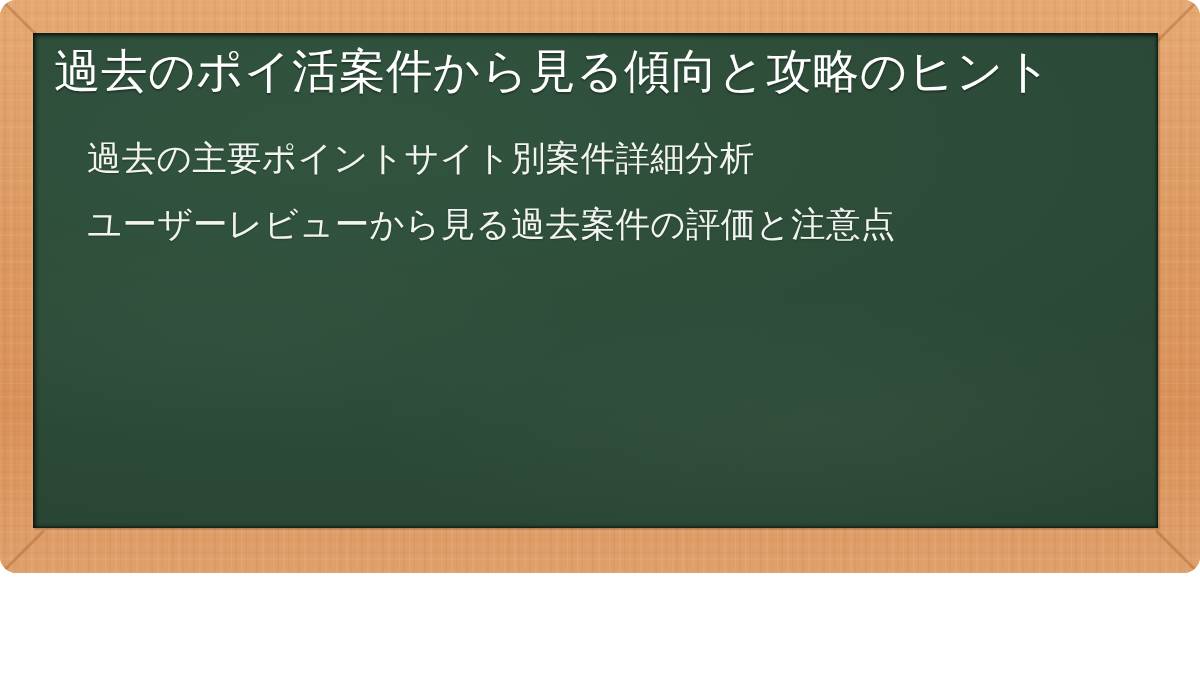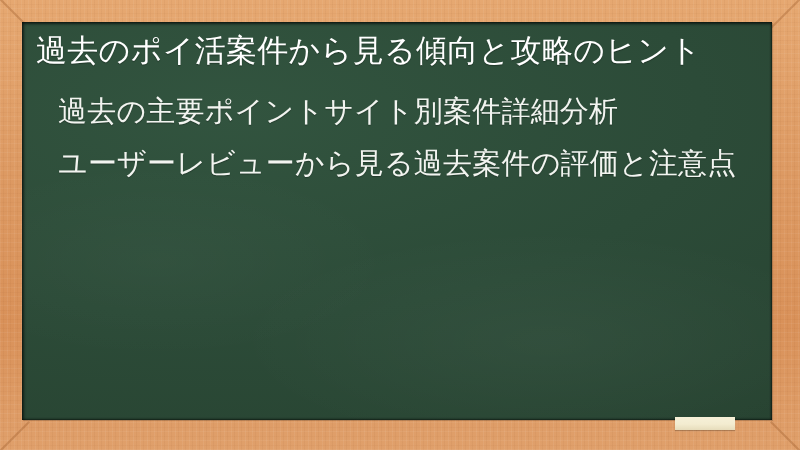--- a/index.html
+++ b/index.html
@@ -4,24 +4,25 @@
 <title>chalkboard-slide</title>
 <style>
   html, body {
     margin: 0;
     padding: 0;
     background: #ffffff;
   }
   #stage {
     position: relative;
     width: 800px;
-    height: 450px;
+    height: 382px;
     overflow: hidden;
-    font-family: Liberation Serif, serif;
+    font-family: Liberation Mono, monospace;
     background: #dd9a63;
+    border-radius: 11px;
   }
 
   
   .frame {
     position: absolute;
     inset: 0;
     background:
       repeating-linear-gradient(90deg,
         rgba(255,255,255,0.06) 0px,
         rgba(255,255,255,0.06) 1px,
@@ -107,21 +108,21 @@
     text-shadow: 0 1px 1px rgba(0,0,0,0.30);
     white-space: pre-line;
   }
   .bullet-list {
     list-style: none;
     margin: 20px 0 0 0;
     padding: 0 0 0 24px;
   }
   .bullet-item {
     color: #f2f4f0;
-    font-size: 29px;
+    font-size: 23px;
     line-height: 1.33;
     font-weight: 400;
     letter-spacing: 0.2px;
     margin: 0 0 14px 0;
     text-shadow: 0 1px 1px rgba(0,0,0,0.28);
   }
   .bullet-item:last-child { margin-bottom: 0; }
 
   
   .chalk-stick {

